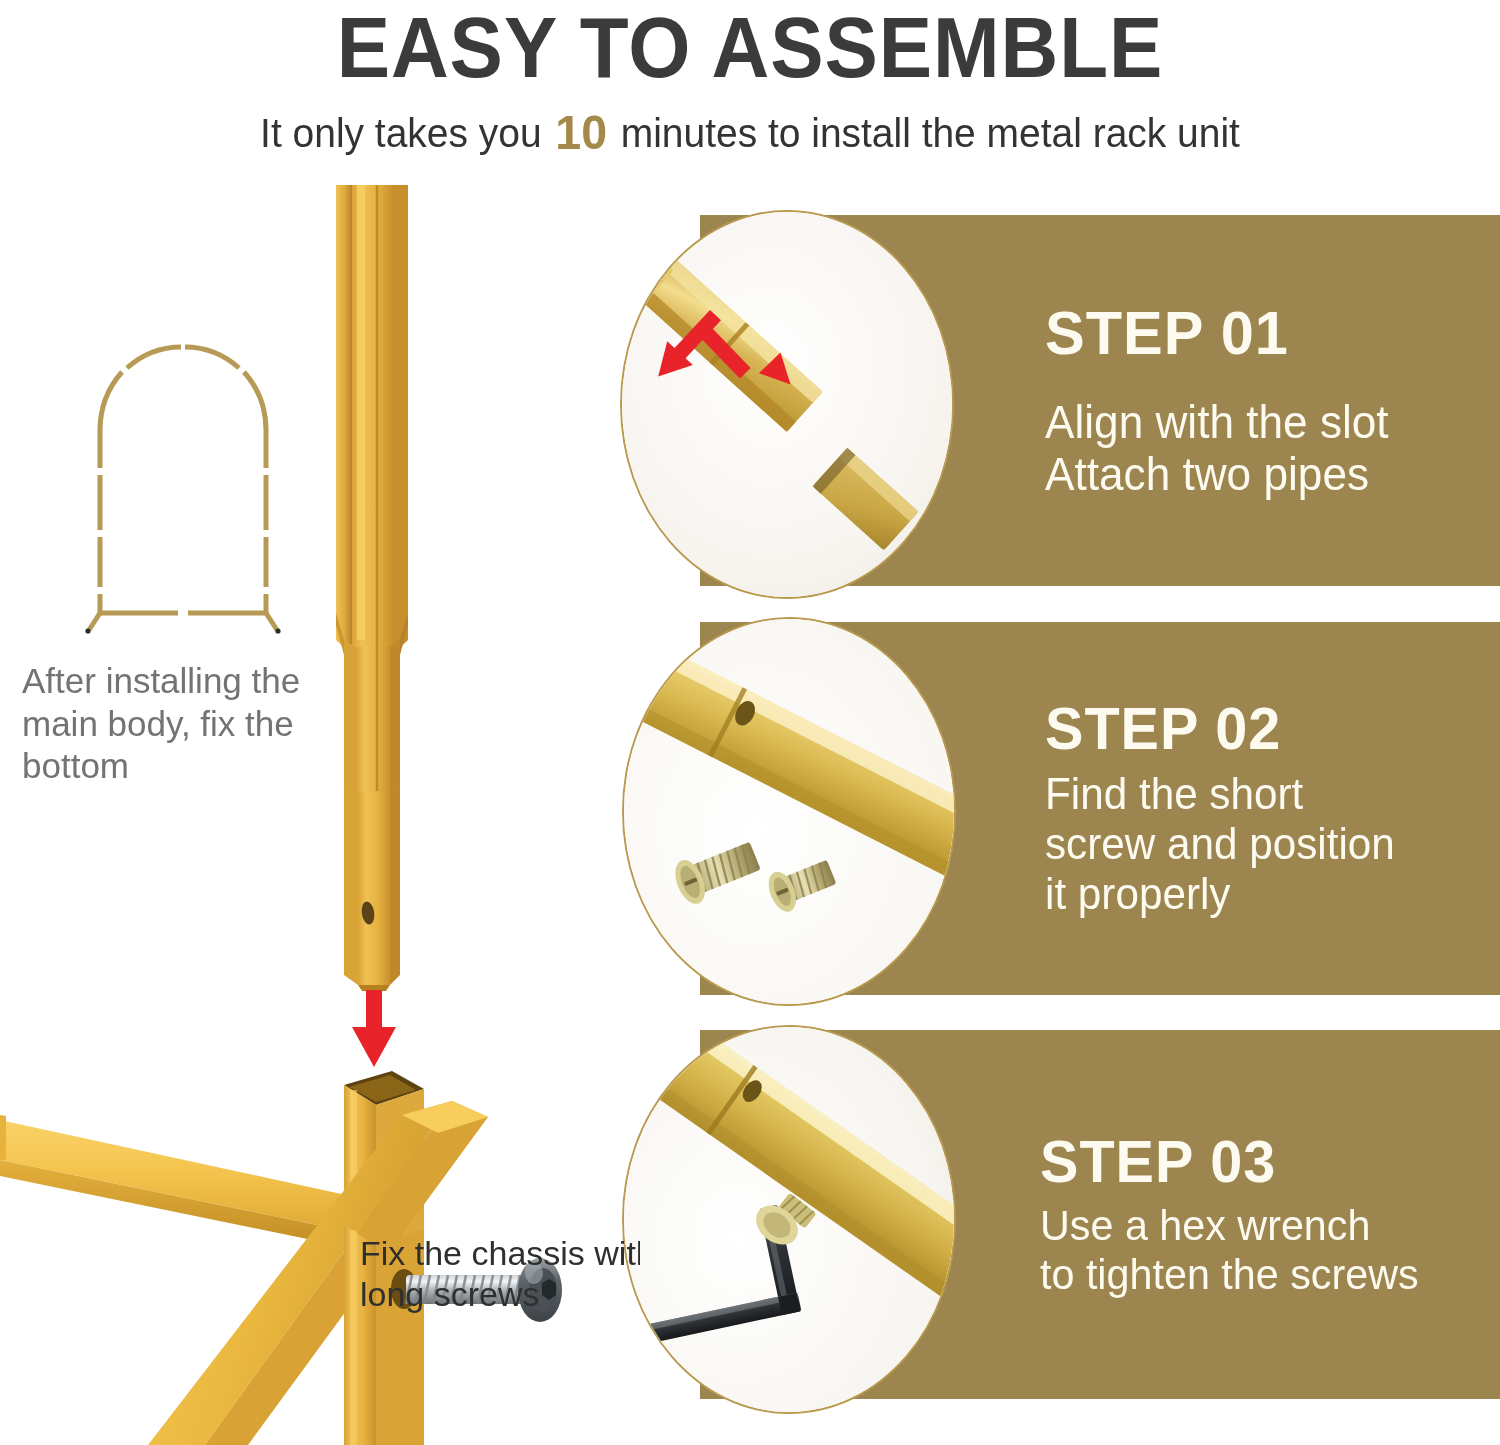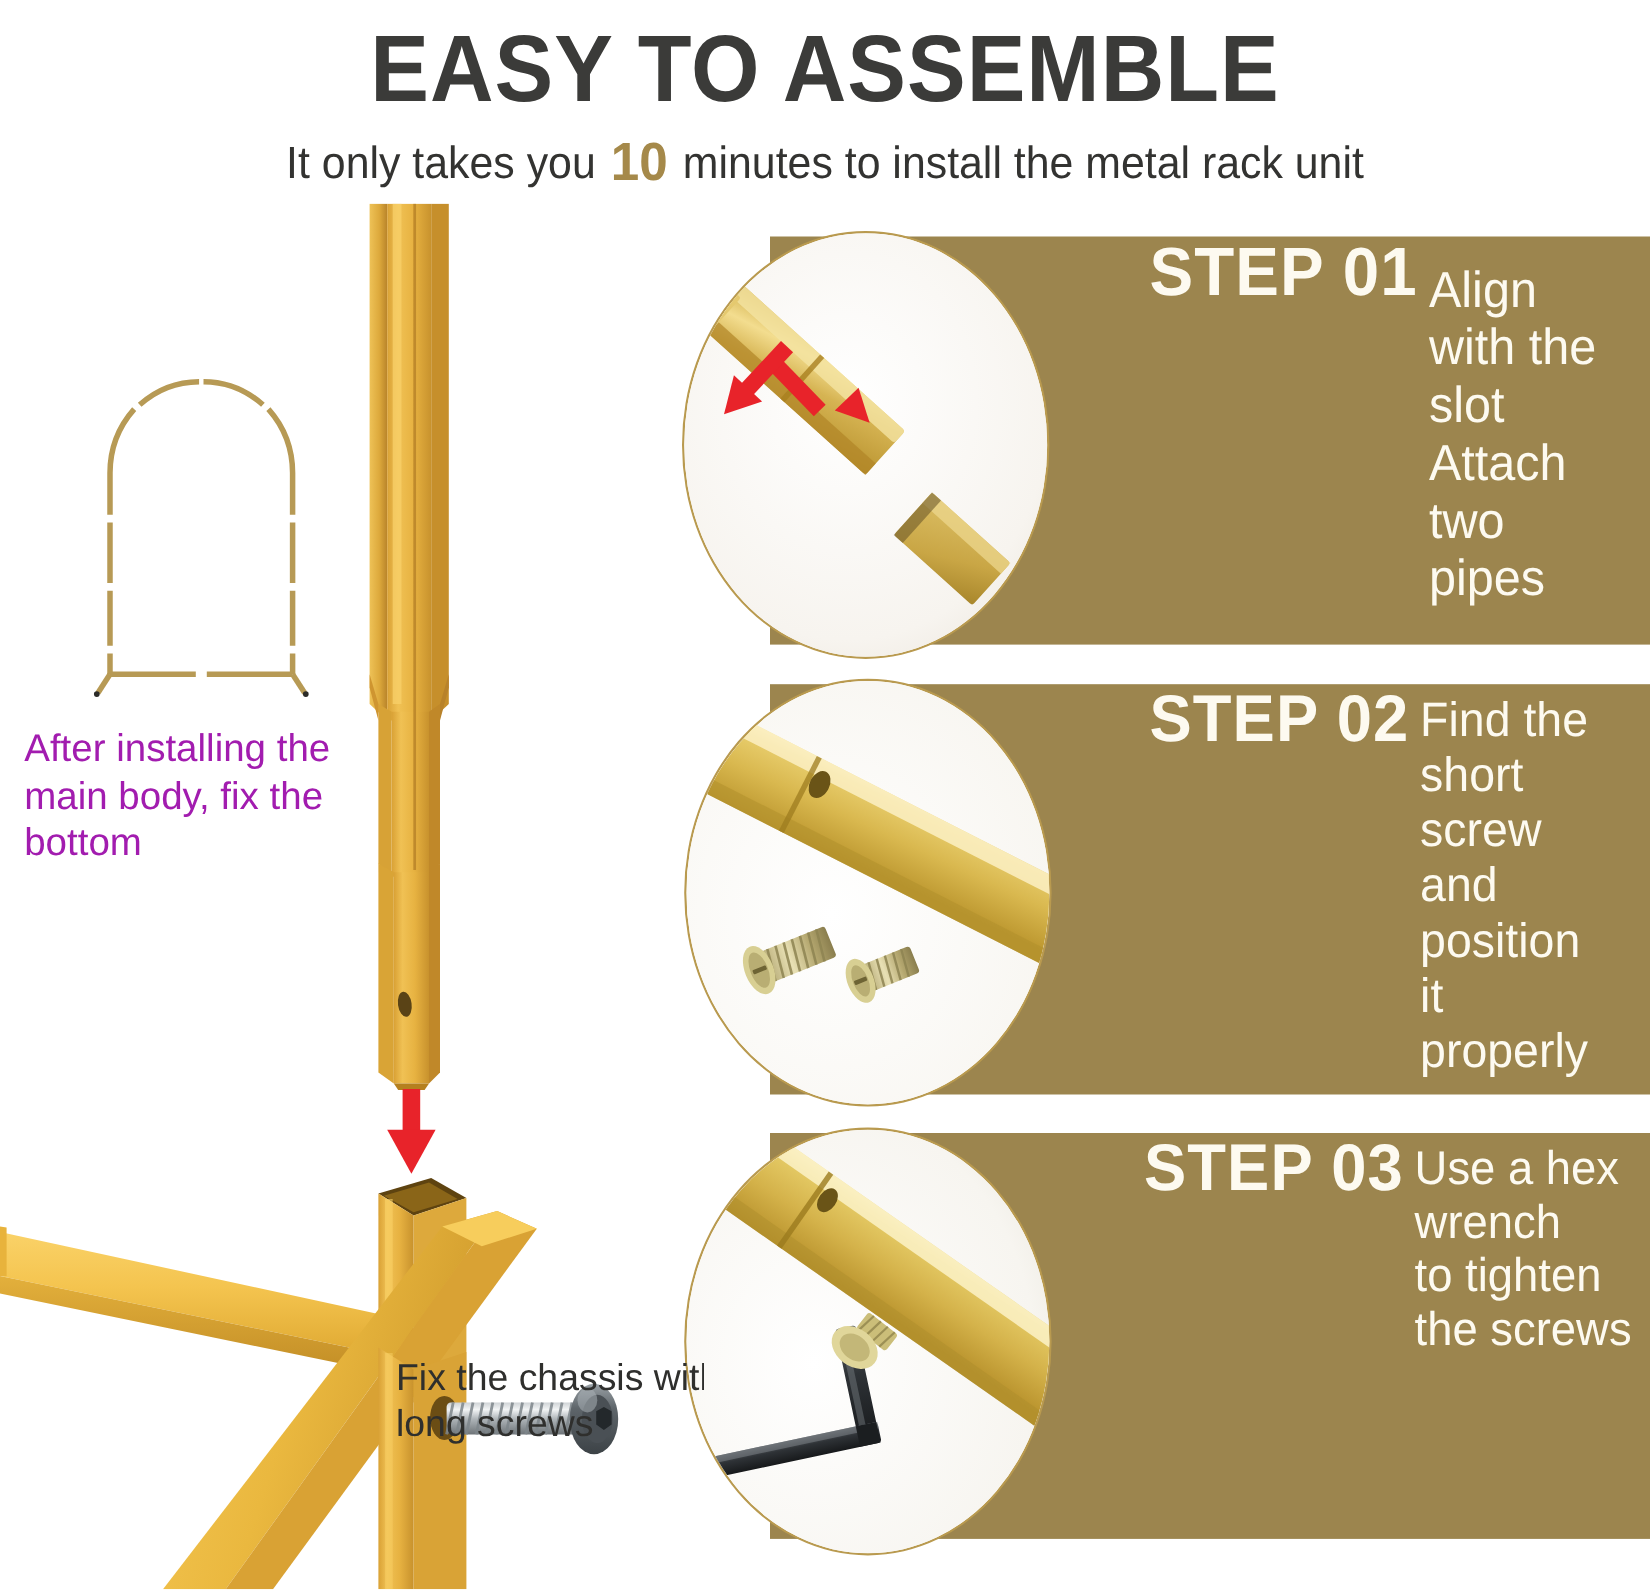--- a/index.html
+++ b/index.html
@@ -12,21 +12,21 @@
     height: 1445px;
     position: relative;
     overflow: hidden;
     font-family: "Liberation Sans", sans-serif;
     -webkit-font-smoothing: antialiased;
   }
 
   
   #header {
     position: absolute;
-    left: 0; top: 16px;
+    left: 0; top: 0;
     width: 1220px; height: 185px;
   }
   #main-title {
     position: absolute;
     left: 0; top: -2px;
     width: 1500px;
     text-align: center;
     font-family: "Liberation Sans", sans-serif;
     font-weight: 700;
     font-size: 86px;
@@ -68,21 +68,21 @@
     width: 210px; height: 310px;
   }
 
   
   #caption-bottom-fix {
     position: absolute;
     left: 22px; top: 475px;
     width: 300px;
     font-size: 35px;
     line-height: 1.22;
-    color: #a21caf;
+    color: #737373;
   }
 
   
   #caption-long-screws {
     position: absolute;
     left: 360px; top: 1048px;
     width: 300px;
     font-size: 34px;
     line-height: 1.22;
     color: #2f2f2d;
@@ -107,20 +107,21 @@
   #step-panel-2 { top: 622px;  height: 373px; }
   #step-panel-3 { top: 1030px; height: 369px; }
 
   .step-text {
     position: absolute;
     left: 345px;
     right: 18px;
     top: 0;
     height: 100%;
     display: flex;
+    flex-direction: column;
     justify-content: center;
   }
   .step-heading {
     font-weight: 700;
     font-size: 60px;
     color: #fdfaf0;
     letter-spacing: 1px;
     line-height: 1.06;
     transform: scaleX(0.96);
     transform-origin: left center;

